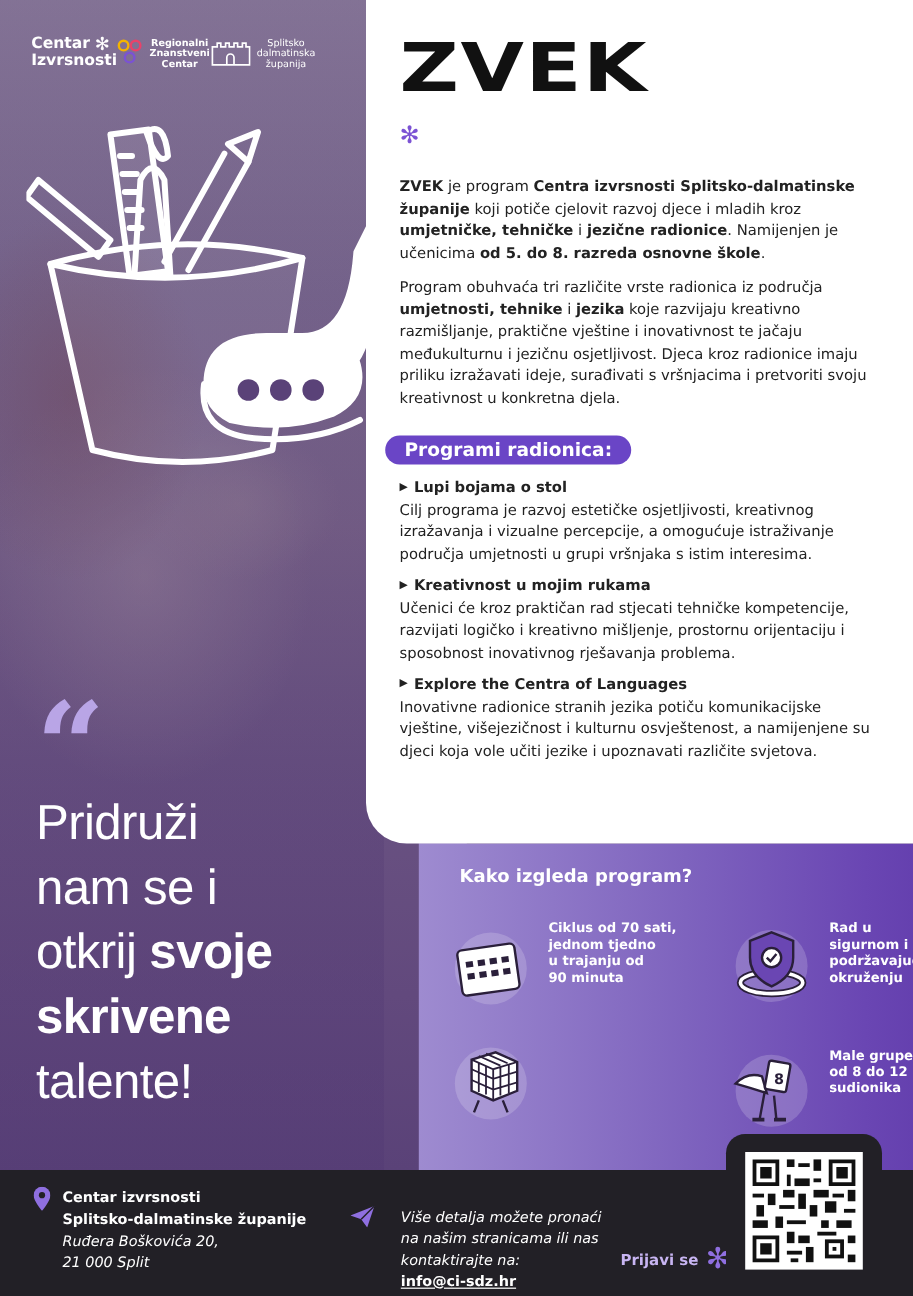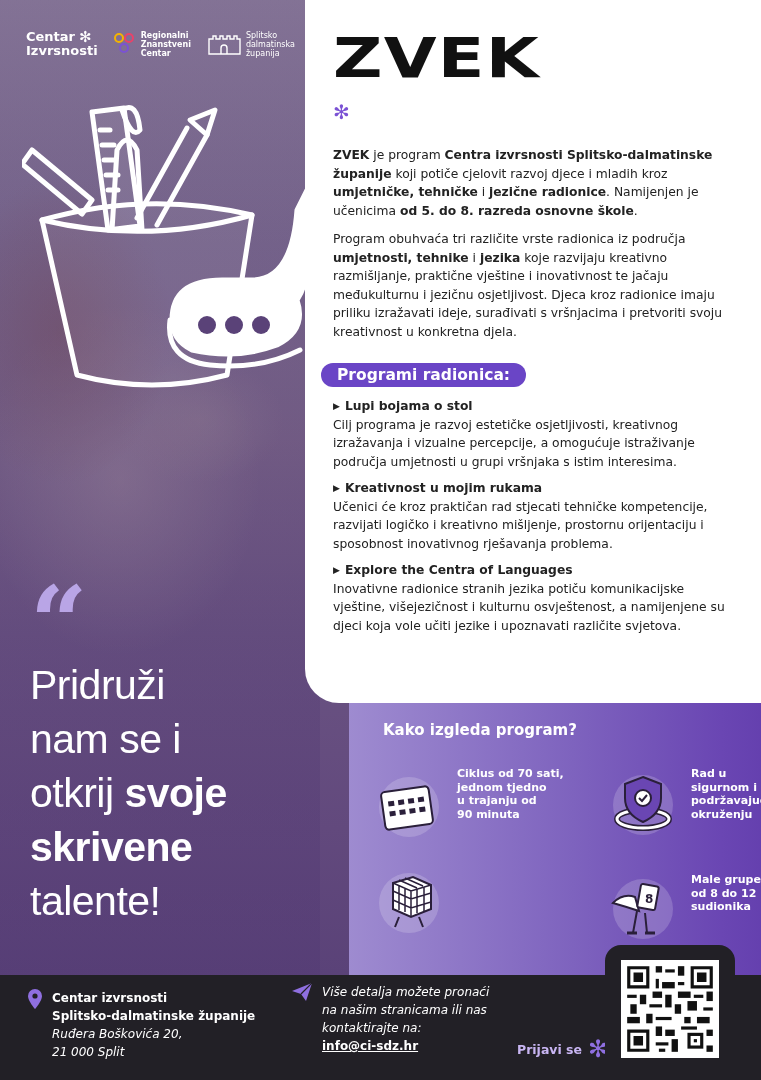--- a/index.html
+++ b/index.html
@@ -17,21 +17,21 @@
       radial-gradient(ellipse 160px 220px at 60px 330px, rgba(120,80,95,0.55), rgba(0,0,0,0) 70%),
       radial-gradient(ellipse 120px 90px at 200px 420px, rgba(150,130,150,0.5), rgba(0,0,0,0) 70%),
       radial-gradient(ellipse 200px 250px at 120px 480px, rgba(170,150,165,0.45), rgba(0,0,0,0) 70%),
       linear-gradient(180deg, #8a7a9c 0%, #7b6a90 25%, #7a6489 45%, #6a5382 65%, #62497d 85%, #5a4278 100%);
   }
   .left-bg::after {
     content: ""; position: absolute; left: 0; top: 0; width: 320px; height: 975px;
     background: linear-gradient(180deg, rgba(90,70,110,0.15), rgba(80,55,115,0.35));
   }
   
-  .logos { position: absolute; left: 26px; top: 30px; display: flex; align-items: center; gap: 16px; z-index: 3; }
+  .logos { position: absolute; left: 26px; top: 30px; display: flex; align-items: center; z-index: 3; text-align: center; }
   .logo-centar { color: #fff; font-weight: 700; font-size: 13px; line-height: 14px; }
   .logo-centar .row1 { display: flex; align-items: center; gap: 4px; }
   .logo-small { display: flex; align-items: center; gap: 5px; color: #fff; font-size: 8px; line-height: 9px; font-weight: 700; }
   .logo-small.thin { font-weight: 400; }
   .rzc-icon { width: 22px; height: 22px; position: relative; }
   .rzc-icon span { position: absolute; width: 10px; height: 10px; border-radius: 50%; border: 2px solid; }
   
   .illus { position: absolute; left: 22px; top: 100px; width: 285px; height: 320px; z-index: 2; }
   
   .quote-mark { position: absolute; left: 30px; top: 572px; font-family: "DejaVu Serif", serif; font-size: 100px; font-weight: 700; color: #b9a5e6; line-height: 100px; z-index: 3; }
@@ -60,21 +60,21 @@
   }
   .band::before { content:""; position:absolute; left:0; top:-40px; width:40px; height:40px; background: #9e8bd0; z-index:-1; }
   .band-title { position: absolute; left: 34px; top: 18px; color: #fff; font-weight: 700; font-size: 15px; }
   .feat { position: absolute; display: flex; gap: 12px; color: #fff; font-size: 11px; line-height: 13.5px; font-weight: 600; }
   .feat .ico { width: 72px; height: 72px; flex: none; }
   
   .footer { position: absolute; left: 0; top: 975px; width: 761px; height: 105px; background: #222026; z-index: 2; color: #fff; }
   .foot-addr { position: absolute; left: 28px; top: 14px; display: flex; gap: 10px; font-size: 12px; line-height: 18px; }
   .foot-addr b { font-weight: 700; }
   .foot-addr i, .foot-contact i { font-style: italic; }
-  .foot-contact { position: absolute; left: 292px; top: 8px; display: flex; gap: 10px; font-size: 12px; line-height: 18px; }
+  .foot-contact { position: absolute; left: 292px; top: 30px; display: flex; gap: 22px; font-size: 12px; line-height: 18px; }
   .foot-contact .mail { font-weight: 700; text-decoration: underline; font-style: normal; }
   .prijavi { position: absolute; left: 517px; top: 60px; font-size: 12.5px; font-weight: 700; color: #c8b5f2; display: flex; align-items: center; gap: 6px; }
   .qr-box { position: absolute; left: 605px; top: 945px; width: 130px; height: 135px; background: #222026; border-radius: 16px 16px 0 0; z-index: 3; }
   .qr { position: absolute; left: 16px; top: 15px; width: 98px; height: 98px; background: #fff; padding: 3px; }
 </style>
 </head>
 <body>
 
 <div class="left-bg"></div>
 

